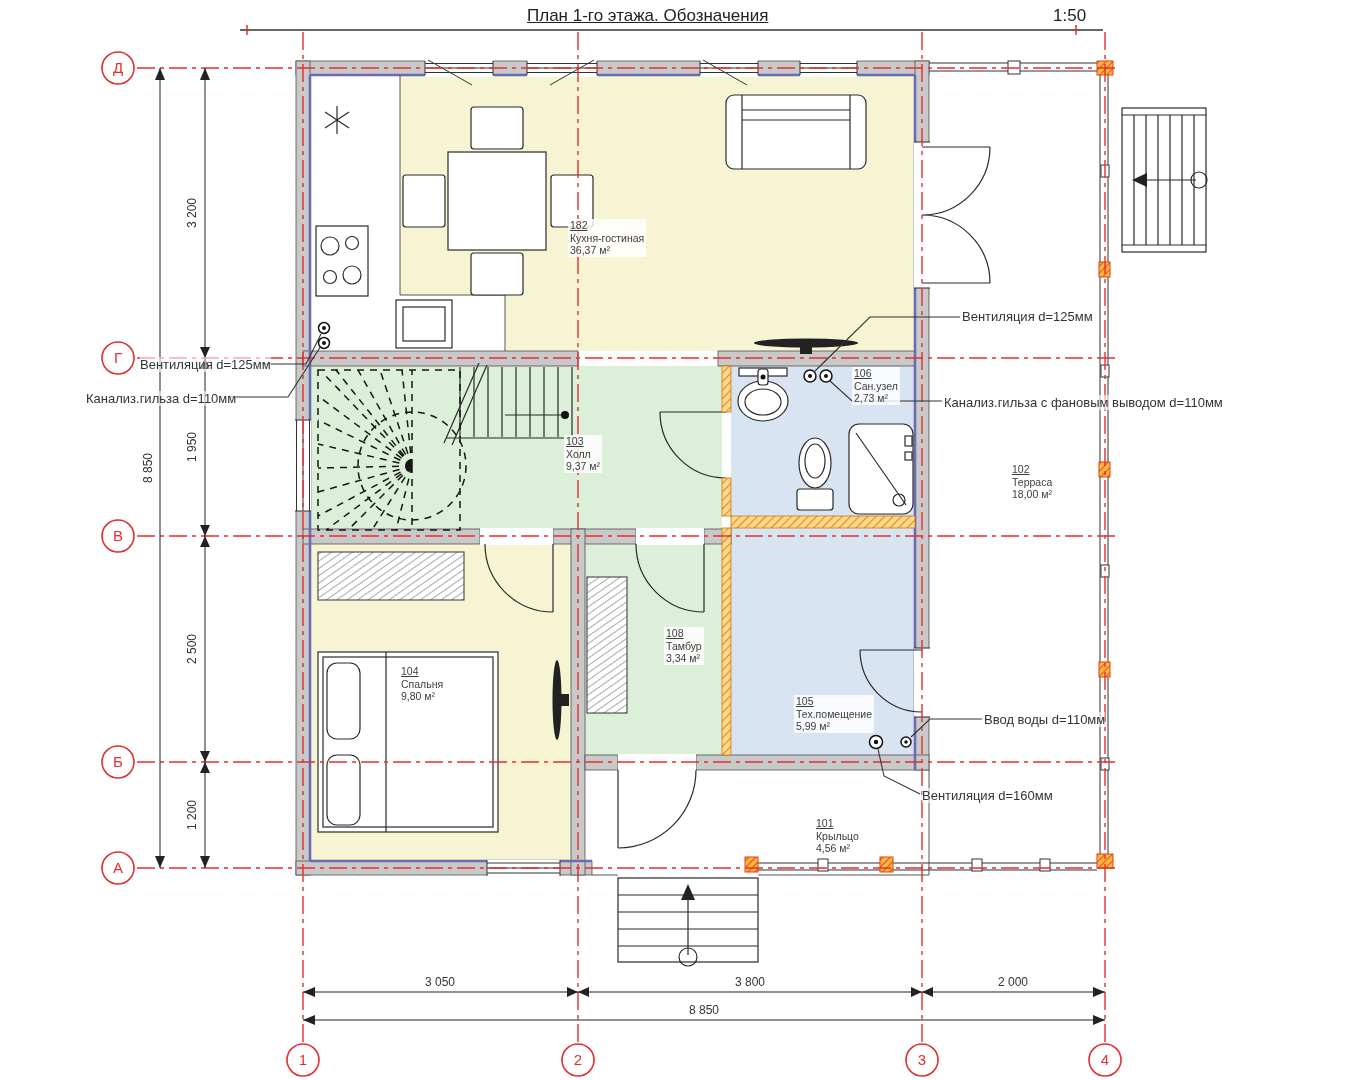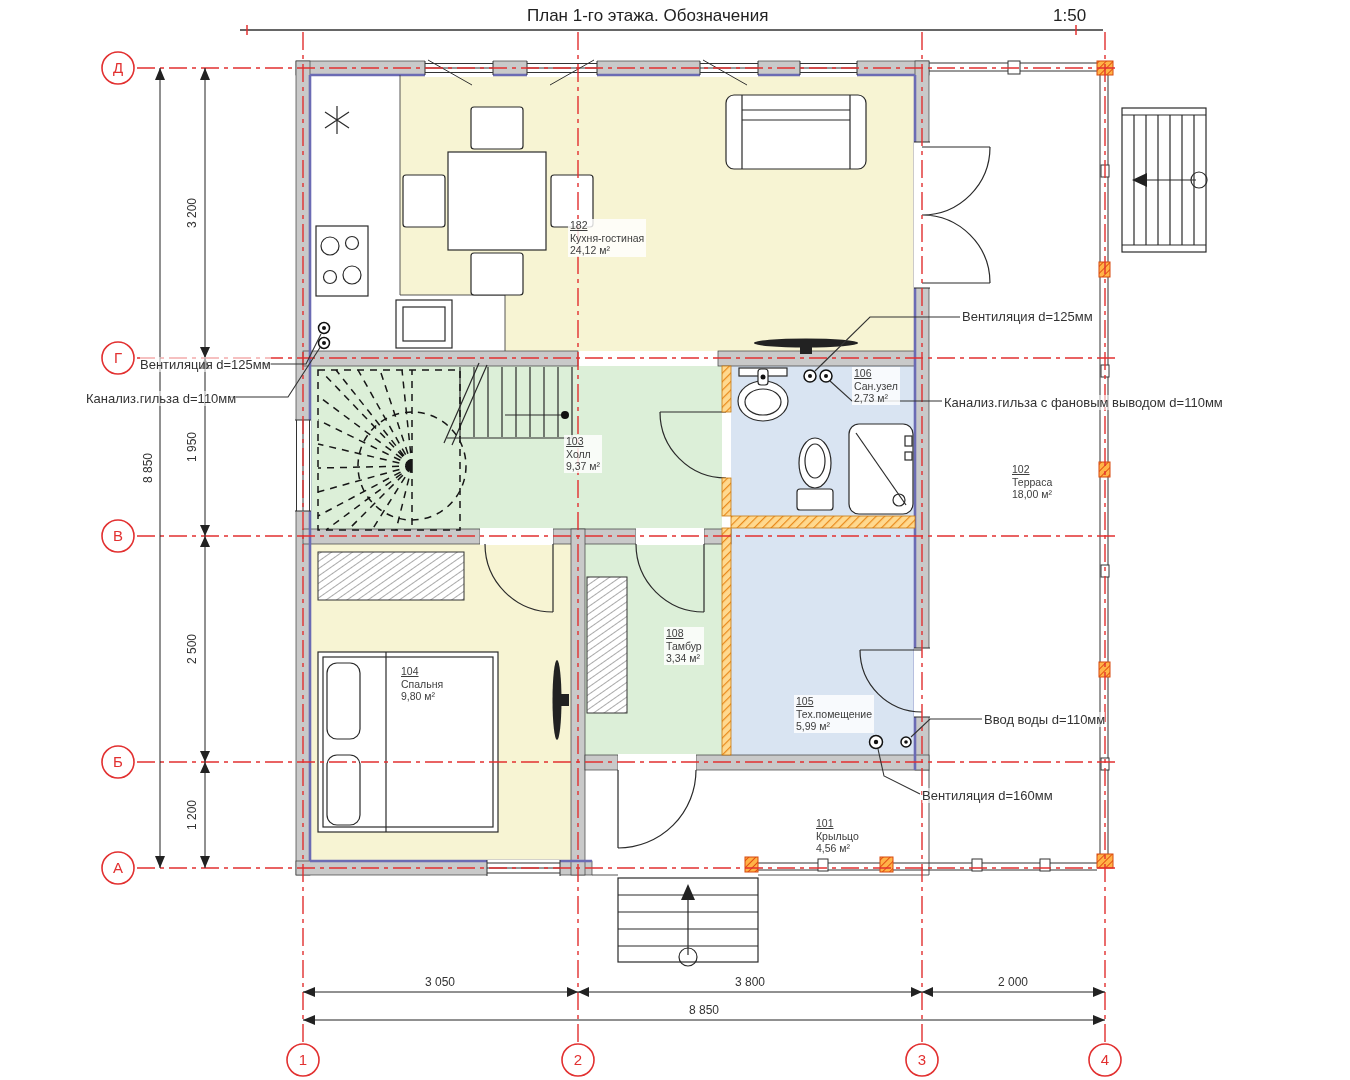--- a/index.html
+++ b/index.html
@@ -31,21 +31,21 @@
   .bubble{fill:#fff;stroke:var(--axis_red);stroke-width:1.6;}
   .bubt{font:15px "Liberation Sans",sans-serif;fill:var(--axis_red);text-anchor:middle;}
   .leader{stroke:#333;stroke-width:1.1;fill:none;}
   .donut{stroke:#111;stroke-width:1.5;fill:#fff;}
   .dot{fill:#111;stroke:none;}
   .dark{fill:#222;stroke:none;}
   .hatchrect{fill:url(#hatchO);stroke:#c8790f;stroke-width:.8;}
   .posthatch{fill:url(#hatchP);stroke:#d8490f;stroke-width:1;}
   .whatch{fill:url(#hatchW);stroke:#333;stroke-width:1;}
   .titleline{stroke:#666;stroke-width:2;}
-  .title{position:absolute;font-size:17px;color:#222;white-space:nowrap;}
+  .title{position:absolute;font-size:17px;color:#222;white-space:nowrap;text-decoration:underline;}
   .scale{position:absolute;font-size:17px;color:#222;}
   .room-label{position:absolute;display:flex;flex-direction:column;
       font-size:10.5px;line-height:1.2;color:#3d3d3d;background:rgba(255,255,255,.82);
       padding:0 2px;}
   .room-label .rn{text-decoration:underline;width:max-content;}
   .ann{position:absolute;font-size:13px;color:#333;white-space:nowrap;
       background:rgba(255,255,255,.6);}
 </style>
 </head>
 <body>
@@ -354,21 +354,21 @@
         <text class="bubt" x="1105" y="1065">4</text>
   </g>
 </svg>
 
 <div class="title" style="left:527px;top:6px">План 1-го этажа. Обозначения</div>
 <div class="scale" style="left:1053px;top:6px">1:50</div>
 
 <div class="room-label" style="left:568px;top:219px">
   <span class="rn">182</span>
   <span>Кухня-гостиная</span>
-  <span>24,12 м²</span>
+  <span>36,37 м²</span>
 </div>
 <div class="room-label" style="left:564px;top:435px">
   <span class="rn">103</span>
   <span>Холл</span>
   <span>9,37 м²</span>
 </div>
 <div class="room-label" style="left:852px;top:367px">
   <span class="rn">106</span>
   <span>Сан.узел</span>
   <span>2,73 м²</span>

